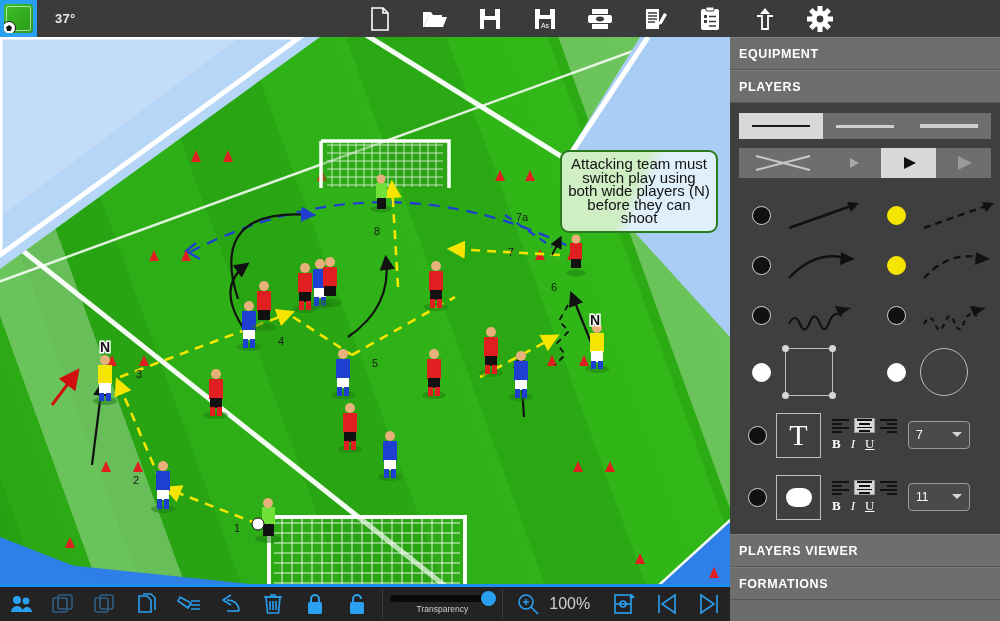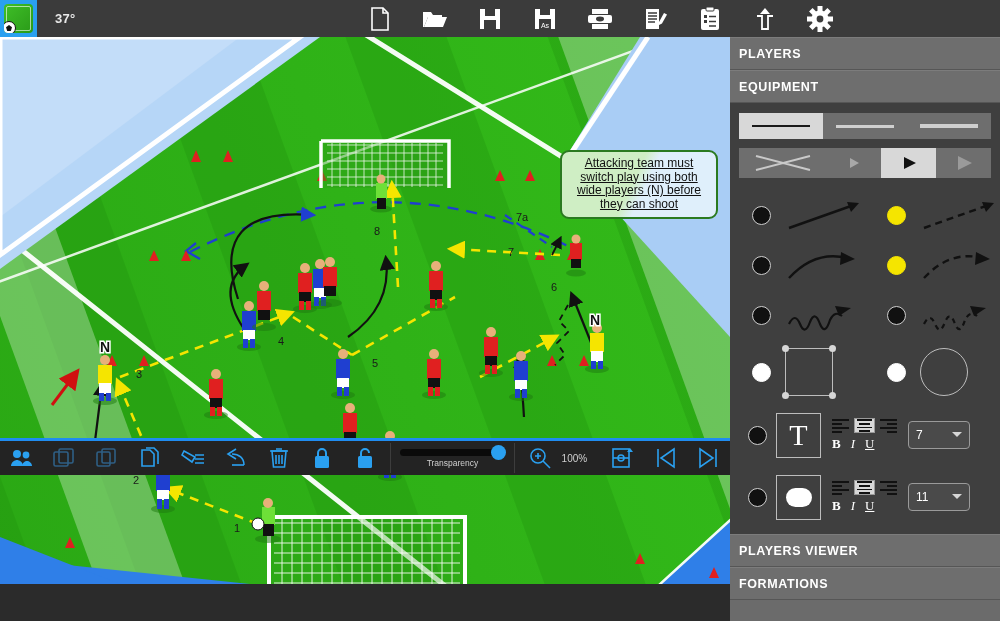--- a/index.html
+++ b/index.html
@@ -1,21 +1,21 @@
 <!DOCTYPE html>
 <html><head>
 <meta charset="utf-8">
 <style>
   * { box-sizing: border-box; margin: 0; padding: 0; }
   html, body {
     width: 1000px; height: 621px; overflow: hidden;
     font-family: "Liberation Sans", sans-serif;
     background: #2b2b2b;
   }
-  #app { position: relative; width: 1000px; height: 475px; }
+  #app { position: relative; width: 1000px; height: 621px; }
 
   
   #topbar {
     position: absolute; left: 0; top: 0; width: 1000px; height: 37px;
     background: #3b3b3b; display: flex; align-items: center;
   }
   #app-icon {
     width: 37px; height: 37px; background: #2aa0f0;
     display: flex; align-items: center; justify-content: center; flex: 0 0 37px;
   }
@@ -68,21 +68,21 @@
 
   
   #overlay { position:absolute; left:0; top:0; width:730px; height:547px; }
 
   
   #callout {
     position:absolute; left:560px; top:113px; width:158px; min-height:62px;
     border:2px solid #2a7a20; border-radius:9px;
     background: linear-gradient(115deg,#cfeec4 0%,#cfeec4 46%,#dfeffb 54%,#dfeffb 100%);
     padding:5px 5px 6px; text-align:center;
-    font-size:12px; line-height:13.6px; color:#111;text-decoration:underline;
+    font-size:15px; line-height:13.6px; color:#111;
   }
 
   
   #sidebar {
     position:absolute; right:0; top:37px; width:270px; height:584px;
     background:#6b6b6b;
   }
   .acc-head {
     height:33px; background:#6e6e6e; border-bottom:1px solid #565656;
     border-top:1px solid #7c7c7c;
@@ -145,21 +145,21 @@
     position:absolute; left:0; bottom:0; width:730px; height:37px;
     background:#232323; border-top:3px solid #1f8cf0;
     display:flex; align-items:center;
   }
   .bbtn { width:45px;height:34px;display:flex;align-items:center;justify-content:center;cursor:pointer; }
   .vdiv { width:1px;height:30px;background:#3d3d3d;margin:0 4px; }
   #transp { width:120px; display:flex;flex-direction:column;align-items:center;gap:2px; }
   #slider { width:104px;height:7px;background:#0a0a0a;border-radius:4px;position:relative; }
   #knob { position:absolute;right:-2px;top:-4px;width:15px;height:15px;border-radius:50%;background:#2aa0f0; }
   #transp .lbl { color:#cfcfcf; font-size:8.5px; }
-  #zoomlvl { color:#cfcfcf; font-size:10px; }
+  #zoomlvl { color:#cfcfcf; font-size:16px; }
   .ic { stroke:#2aa0f0; fill:none; stroke-width:1.6; }
   .ic-dim { stroke:#2f5f85; fill:none; stroke-width:1.6; }
 </style>
 </head>
 <body>
 
 <div id="app">
 
   <div id="topbar">
     <div id="app-icon">
@@ -557,24 +557,24 @@
       </g>
     </svg>
 
     <div id="callout">
       <span>Attacking team must switch play using both wide players (N) before they can shoot</span>
     </div>
   </div>
 
   <div id="sidebar">
     <div class="acc-head">
+      <span>EQUIPMENT</span>
+    </div>
+    <div class="acc-head">
       <span>PLAYERS</span>
-    </div>
-    <div class="acc-head">
-      <span>EQUIPMENT</span>
     </div>
 
     <div id="tools-body">
 
       <div class="seg-row">
         <div class="seg sel">
             <div class="lw"></div>
           </div>
         <div class="seg">
             <div class="lw w2"></div>

